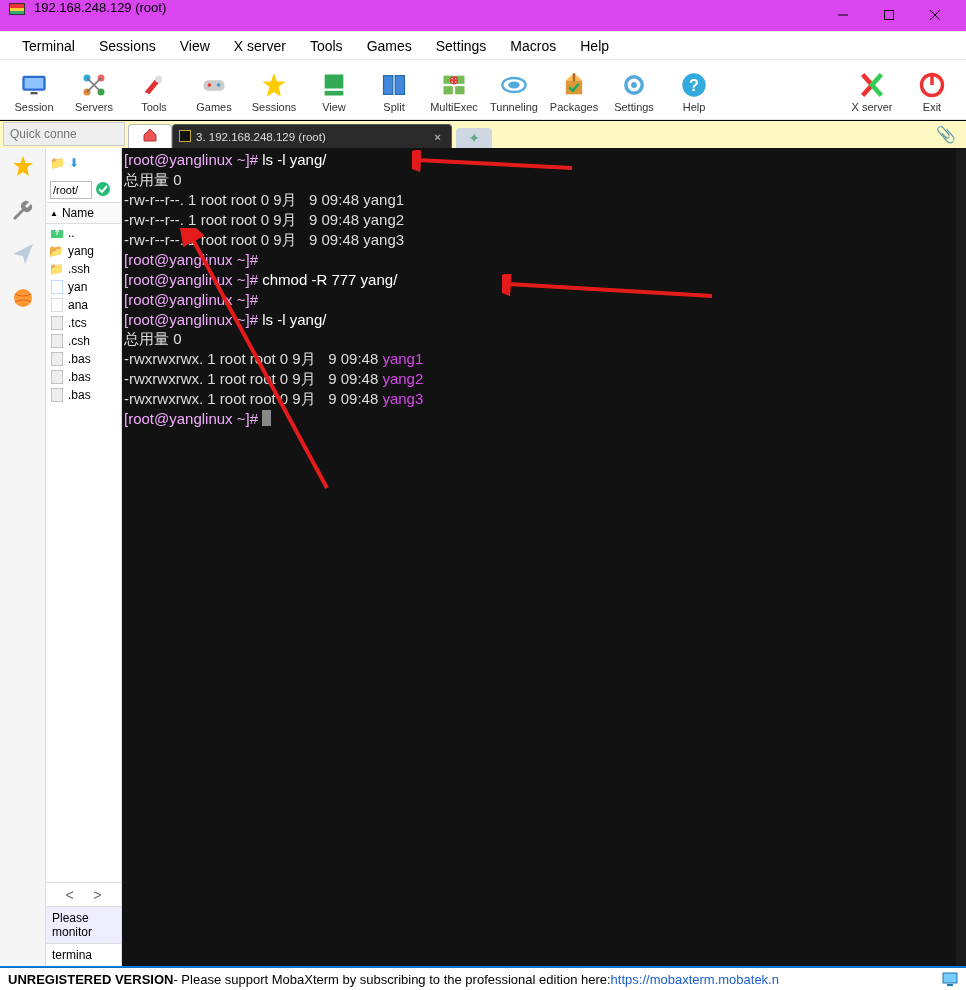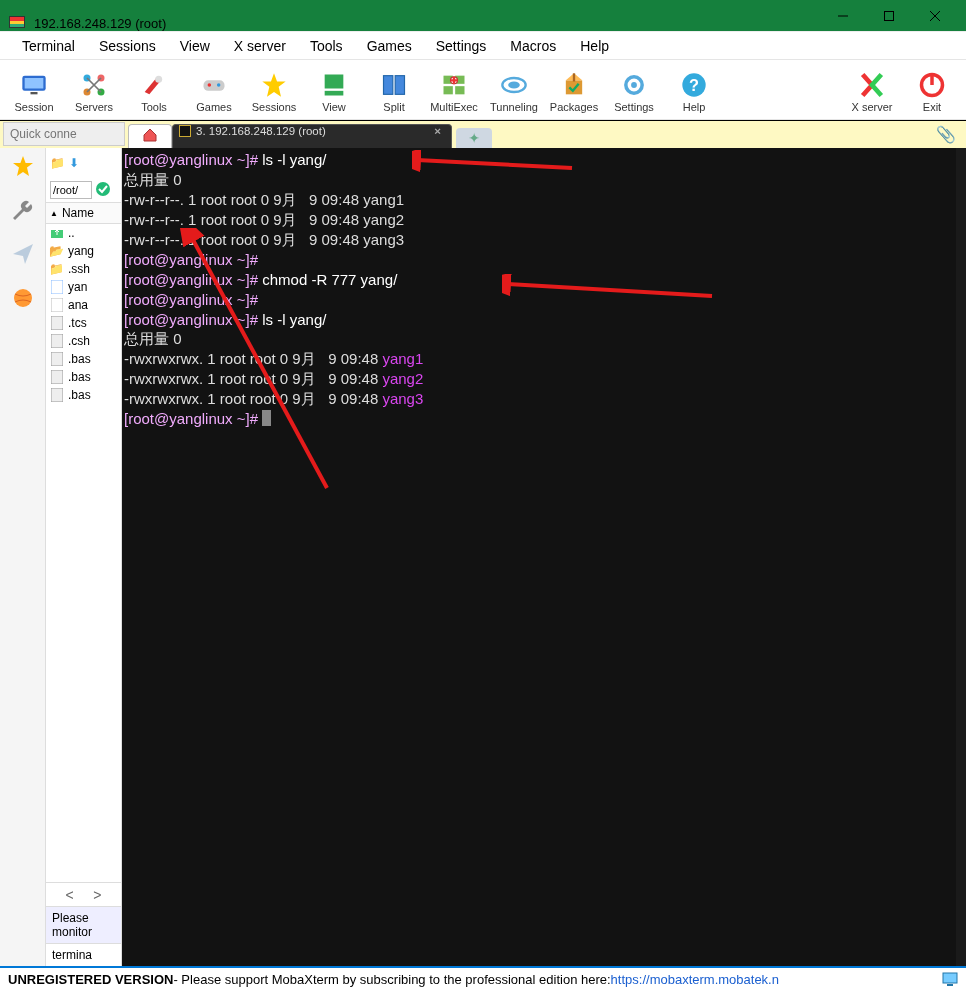--- a/index.html
+++ b/index.html
@@ -1,40 +1,40 @@
 <!DOCTYPE html>
 <html><head>
 <meta charset="utf-8">
 <style>
 * { box-sizing: border-box; margin: 0; padding: 0; font-family: "Segoe UI", Tahoma, sans-serif; }
 body { width: 966px; height: 990px; overflow: hidden; background: #fff; }
 
 
-.titlebar { height: 32px; display: flex; align-items: flex-end; padding: 0 8px; background: #15803d; border-bottom: 1px solid #eee; }
+.titlebar { height: 32px; display: flex; align-items: flex-start; padding: 0 8px; background: #d946ef; border-bottom: 1px solid #eee; }
 .titlebar .app-icon { width: 18px; height: 18px; margin-right: 8px; display: inline-block; }
 .titlebar .title-text { font-size: 13px; flex: 1; }
 .titlebar .win-btn { width: 46px; height: 30px; display: flex; align-items: center; justify-content: center; font-size: 13px; color: #444; }
 .titlebar .win-btn svg { width: 10px; height: 10px; }
 
 
 .menubar { height: 28px; display: flex; align-items: center; padding: 0 10px; background: #fff; border-bottom: 1px solid #e5e5e5; }
 .menubar .menu { font-size: 14px; padding: 4px 12px; color: #000; }
 
 
 .toolbar { height: 60px; display: flex; align-items: center; padding: 4px 4px 0; background: #fff; border-bottom: 1px solid #e5e5e5; gap: 0; }
 .toolbar .tbtn { display: flex; flex-direction: column; align-items: center; justify-content: center; width: 60px; height: 56px; gap: 2px; }
 .toolbar .tbtn .ticon { width: 28px; height: 28px; display:flex; align-items:center; justify-content:center;}
 .toolbar .tbtn .tlabel { font-size: 11px; color: #333; }
 .toolbar .spacer { flex: 1; }
 
 
 .tabbar { height: 28px; background: #fef9c3; display: flex; align-items: flex-end; border-top: 1px solid #000000; overflow:hidden;}
 .quickconn { width: 122px; height: 24px; background: #eee; border: 1px solid #ccc; margin: 2px 3px; padding: 2px 6px; font-size: 12px; color: #999; }
 .home-tab { width: 44px; height: 24px; background: #fff; border: 1px solid #bbb; border-bottom:none; border-radius: 4px 4px 0 0; margin-top:4px; display:flex; align-items:center; justify-content:center; }
-.session-tab { height: 24px; margin-top:4px; border-radius: 4px 4px 0 0; background: #2a2a2a; color: #ddd; display: flex; padding: 0 6px; font-size: 11.5px; gap: 5px; border: 1px solid #555; border-bottom:none; min-width: 280px;}
+.session-tab { height: 24px; margin-top:4px; border-radius: 4px 4px 0 0; background: #2a2a2a; color: #ddd; display: flex; align-items: center; padding: 0 6px; font-size: 11.5px; gap: 5px; border: 1px solid #555; border-bottom:none; min-width: 280px;}
 .session-tab .tab-close { color: #aaa; font-weight: bold; cursor: pointer; margin-left: auto; padding:0 4px;}
 .new-tab { width: 36px; height: 20px; margin: 6px 0 0 4px; background: #cfd8e2; border-radius: 4px 4px 0 0; display:flex; align-items:center; justify-content:center; color:#6a8; font-size:14px;}
 .clip { margin-left: auto; margin-right: 10px; font-size: 16px; color: #4a88c7; align-self:center; }
 
 
 .main { display: flex; height: 818px; }
 
 
 .iconstrip { width: 46px; background: #f5f5f5; border-right: 1px solid #ddd; display:flex; flex-direction:column; align-items:center; padding-top:6px; gap: 20px;}
 .iconstrip .sicon { width: 24px; height: 24px; display:flex; align-items:center; justify-content:center;}

